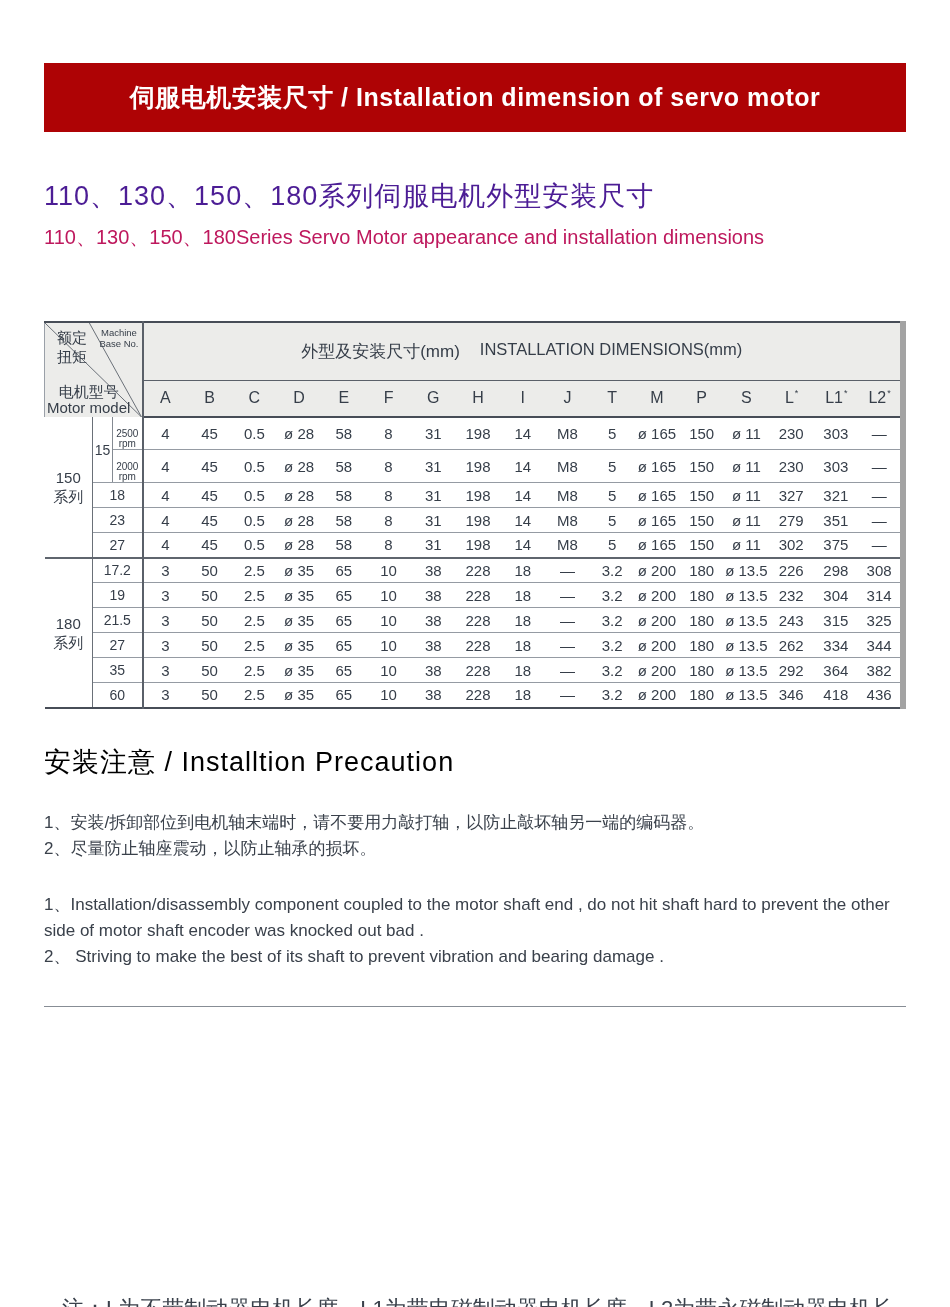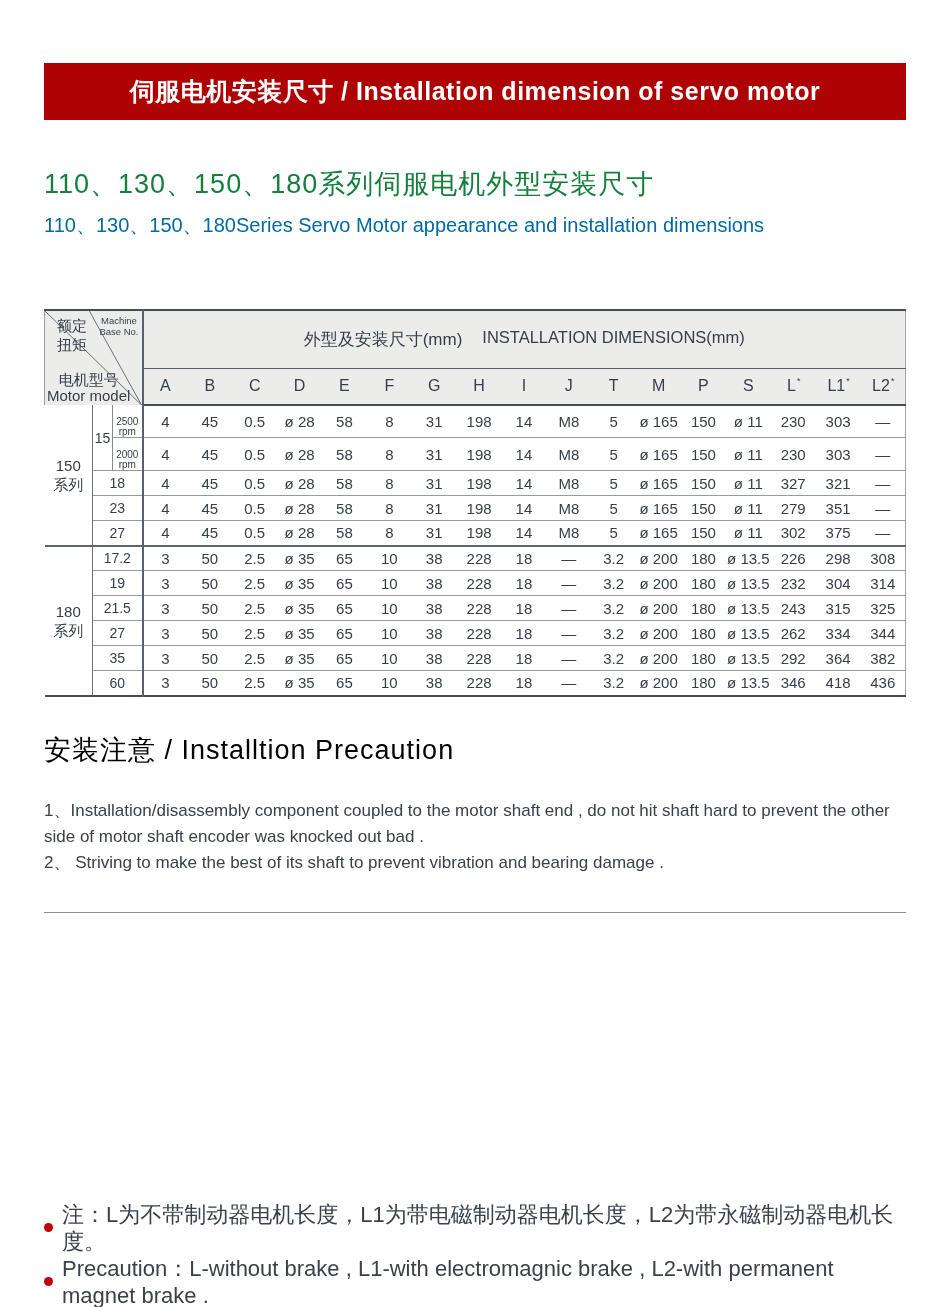--- a/index.html
+++ b/index.html
@@ -6,37 +6,37 @@
   html,body { background:#ffffff; }
   body {
     width:950px; height:1307px; position:relative; overflow:hidden;
     font-family:"Liberation Sans", "DejaVu Sans", sans-serif;
     color:#363e49;
   }
   .content { margin:0 44px; width:862px; }
 
   
   .banner {
-    margin-top:63px; height:57px;
+    margin-top:63px; height:69px;
     display:flex; align-items:center; justify-content:center;
   }
   .banner .banner-title {
     color:#ffffff; font-size:25px; font-weight:bold; letter-spacing:0.5px;
   }
 
   
-  .title-zh { margin-top:46px; font-size:27px; letter-spacing:1px; color:#15803d; }
-  .title-en { margin-top:10px; font-size:20px; color:#0369a1; }
+  .title-zh { margin-top:46px; font-size:27px; letter-spacing:1px; color:#4c1d95; }
+  .title-en { margin-top:10px; font-size:20px; color:#be185d; }
 
   
   .table-wrap { margin-top:70px; }
   table {
     width:862px; border-collapse:collapse; table-layout:fixed;
     border-top:2px solid #474d57; border-bottom:2px solid #474d57;
-    border-right:1px solid #a3a3a3;
+    border-right:6px solid #a3a3a3;
     margin-top:11px;
   }
   col.c-series { width:48px; } col.c-model { width:20px; } col.c-rpm { width:30px; }
 
   thead th { background:#ececea; font-weight:normal; }
   th.corner-cell {
     position:relative; padding:0; height:95px;
     border-right:2px solid #5a6069; border-left:1px solid #9aa0a8;
   }
   .corner-inner { position:absolute; inset:0; }
@@ -382,20 +382,24 @@
             <td class="val">ø 13.5</td>
             <td class="val">346</td>
             <td class="val">418</td>
             <td class="val">436</td>
           </tr>
         </tbody>
     </table>
   </div>
 
   <div class="precaution-heading">安装注意 / Installtion Precaution</div>
+  <div class="notes-zh">
+      <div class="note-line">1、安装/拆卸部位到电机轴末端时，请不要用力敲打轴，以防止敲坏轴另一端的编码器。</div>
+      <div class="note-line">2、尽量防止轴座震动，以防止轴承的损坏。</div>
+    </div>
   <div class="notes-en">
       <div class="note-line">1、Installation/disassembly component coupled to the motor shaft end , do not hit shaft hard to prevent the other side of motor shaft encoder was knocked out bad .</div>
       <div class="note-line">2、 Striving to make the best of its shaft to prevent vibration and bearing damage .</div>
     </div>
 
   <hr class="rule">
 
   <div class="footnotes">
     <div class="footnote-line">
       <span class="bullet" style="background: rgb(192, 0, 6);"></span>

